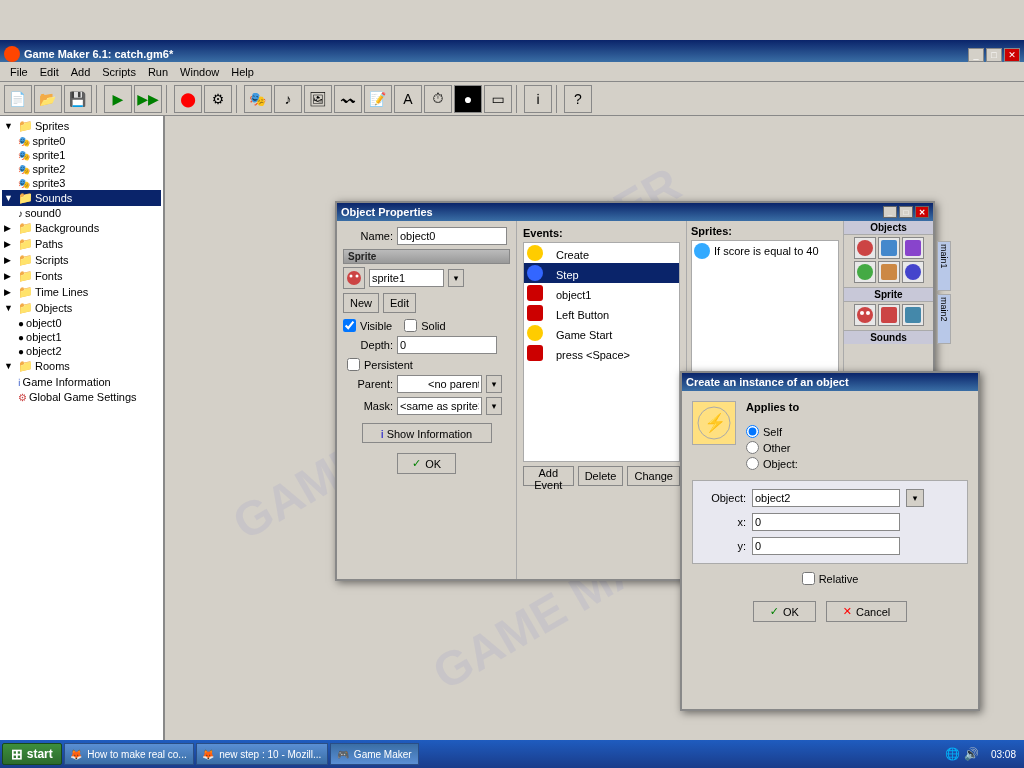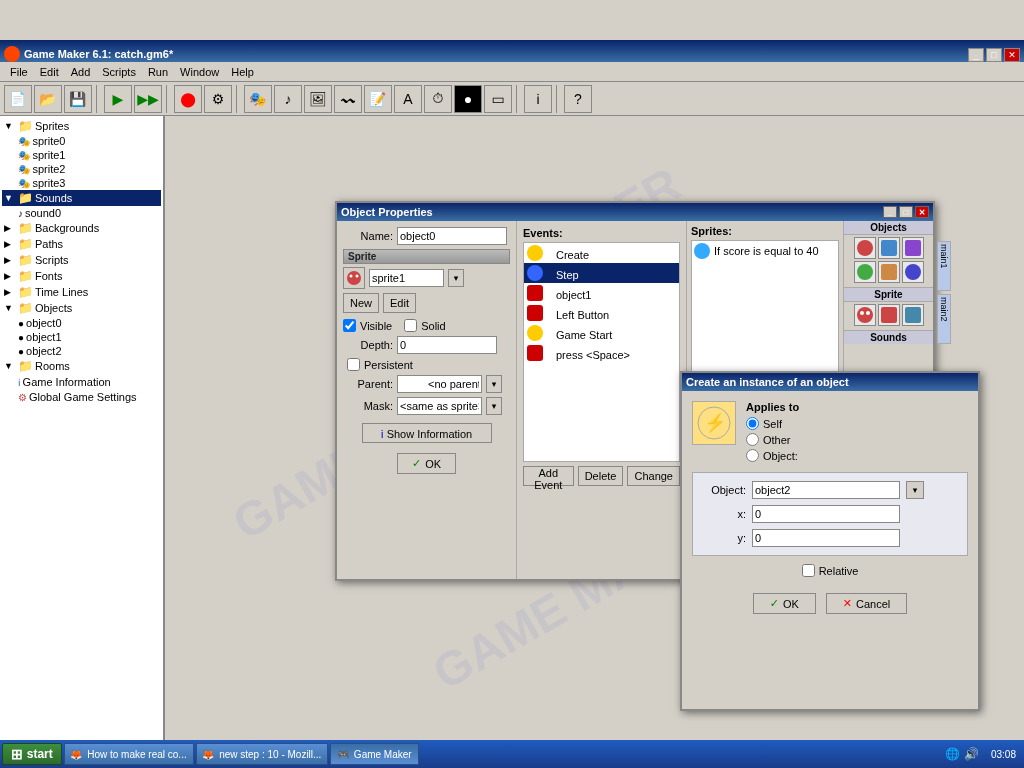--- a/index.html
+++ b/index.html
@@ -633,21 +633,21 @@
         <div style="display:flex;align-items:flex-start;gap:10px;margin-bottom:10px;">
           <div style="width:44px;height:44px;background:#ffe080;border:1px solid #aaa;display:flex;align-items:center;justify-content:center;">
             <svg width="36" height="36">
               <circle cx="18" cy="18" r="16" fill="#ffe080" stroke="#aaa"></circle>
               <text x="8" y="24" font-size="18" fill="#cc4400">⚡</text>
             </svg>
           </div>
           <div>
             <div style="font-size:11px;font-weight:bold;margin-bottom:4px;">Applies to</div>
             <div style="display:flex;flex-direction:column;gap:3px;">
-              <label style="display:flex;align-items:center;gap:4px;font-size:11px;">
+              <label style="display:flex;align-items:center;gap:4px;font-size:11px;margin-top:8px;">
                 <input type="radio" name="applies" checked="" style="">
                 <span>Self</span>
               </label>
               <label style="display:flex;align-items:center;gap:4px;font-size:11px;">
                 <input type="radio" name="applies" style="">
                 <span>Other</span>
               </label>
               <label style="display:flex;align-items:center;gap:4px;font-size:11px;">
                 <input type="radio" name="applies" style="">
                 <span>Object:</span>

